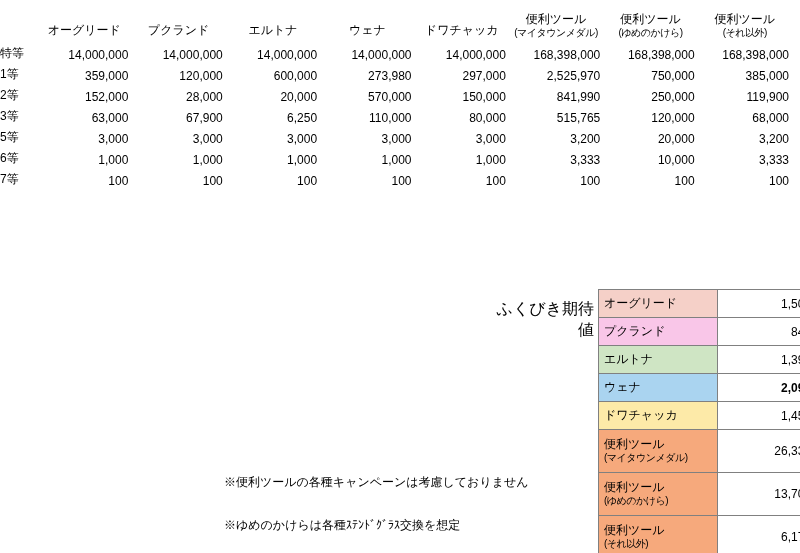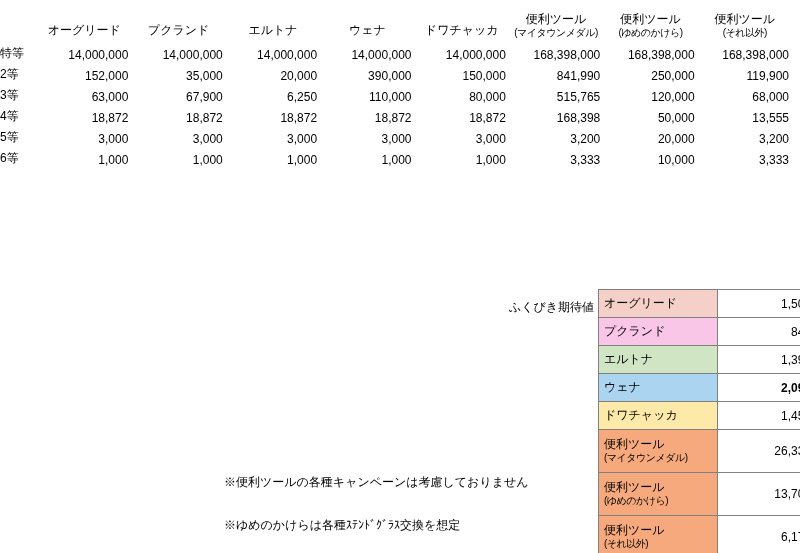--- a/index.html
+++ b/index.html
@@ -66,21 +66,21 @@
     left: 484px;
     top: 289px;
     width: 312px;
   }
   .exp-label {
     position: absolute;
     left: -0px;
     top: 10px;
     width: 110px;
     text-align: right;
-    font-size: 12px;
+    font-size: 16px;
   }
   .exp-table {
     position: absolute;
     left: 114px;
     top: 0;
     border-collapse: collapse;
     width: 198px;
     table-layout: fixed;
   }
   .exp-table td {
@@ -163,73 +163,84 @@
       <td class="num">14,000,000</td>
       <td class="num">14,000,000</td>
       <td class="num">14,000,000</td>
       <td class="num">14,000,000</td>
       <td class="num">14,000,000</td>
       <td class="num">168,398,000</td>
       <td class="num">168,398,000</td>
       <td class="num">168,398,000</td>
     </tr>
     <tr>
+      <td class="rank-cell">1等</td>
+      <td class="num">359,000</td>
+      <td class="num">120,000</td>
+      <td class="num">600,000</td>
+      <td class="num">273,980</td>
+      <td class="num">297,000</td>
+      <td class="num">2,525,970</td>
+      <td class="num">750,000</td>
+      <td class="num">385,000</td>
+    </tr>
+    <tr>
       <td class="rank-cell">2等</td>
       <td class="num">152,000</td>
-      <td class="num">35,000</td>
+      <td class="num">28,000</td>
       <td class="num">20,000</td>
-      <td class="num">390,000</td>
+      <td class="num">570,000</td>
       <td class="num">150,000</td>
       <td class="num">841,990</td>
       <td class="num">250,000</td>
       <td class="num">119,900</td>
     </tr>
     <tr>
       <td class="rank-cell">3等</td>
       <td class="num">63,000</td>
       <td class="num">67,900</td>
       <td class="num">6,250</td>
       <td class="num">110,000</td>
       <td class="num">80,000</td>
       <td class="num">515,765</td>
       <td class="num">120,000</td>
       <td class="num">68,000</td>
     </tr>
     <tr>
-      <td class="rank-cell">4等</td>
-      <td class="num">18,872</td>
-      <td class="num">18,872</td>
-      <td class="num">18,872</td>
-      <td class="num">18,872</td>
-      <td class="num">18,872</td>
-      <td class="num">168,398</td>
-      <td class="num">50,000</td>
-      <td class="num">13,555</td>
-    </tr>
-    <tr>
       <td class="rank-cell">5等</td>
       <td class="num">3,000</td>
       <td class="num">3,000</td>
       <td class="num">3,000</td>
       <td class="num">3,000</td>
       <td class="num">3,000</td>
       <td class="num">3,200</td>
       <td class="num">20,000</td>
       <td class="num">3,200</td>
     </tr>
     <tr>
       <td class="rank-cell">6等</td>
       <td class="num">1,000</td>
       <td class="num">1,000</td>
       <td class="num">1,000</td>
       <td class="num">1,000</td>
       <td class="num">1,000</td>
       <td class="num">3,333</td>
       <td class="num">10,000</td>
       <td class="num">3,333</td>
+    </tr>
+    <tr>
+      <td class="rank-cell">7等</td>
+      <td class="num">100</td>
+      <td class="num">100</td>
+      <td class="num">100</td>
+      <td class="num">100</td>
+      <td class="num">100</td>
+      <td class="num">100</td>
+      <td class="num">100</td>
+      <td class="num">100</td>
     </tr>
   </tbody>
 </table>
 
 <div class="exp-wrap">
   <div class="exp-label">ふくびき期待値</div>
   <table class="exp-table">
     <tbody>
       <tr>
         <td class="name" style="background: rgb(245, 208, 200);">

